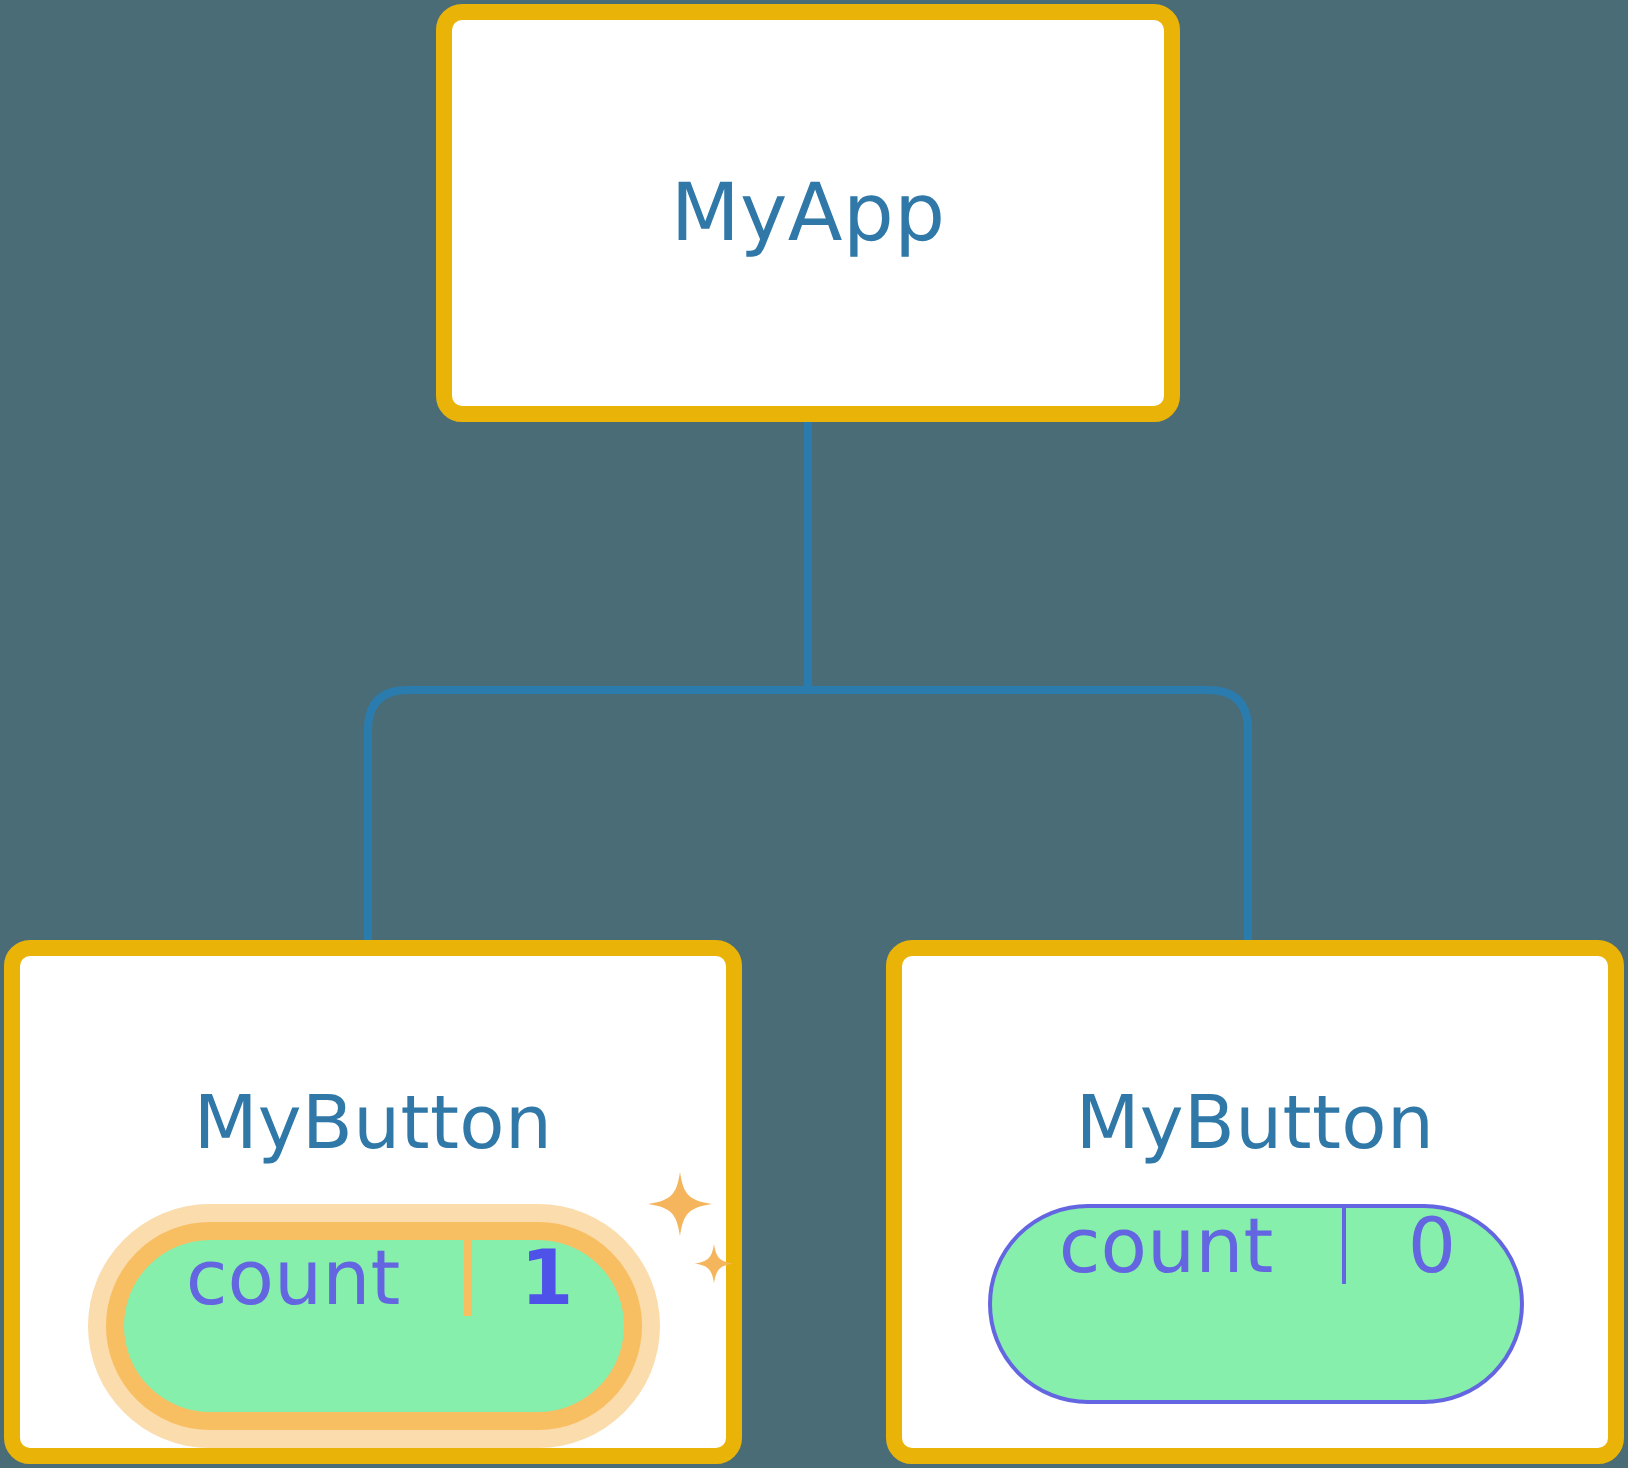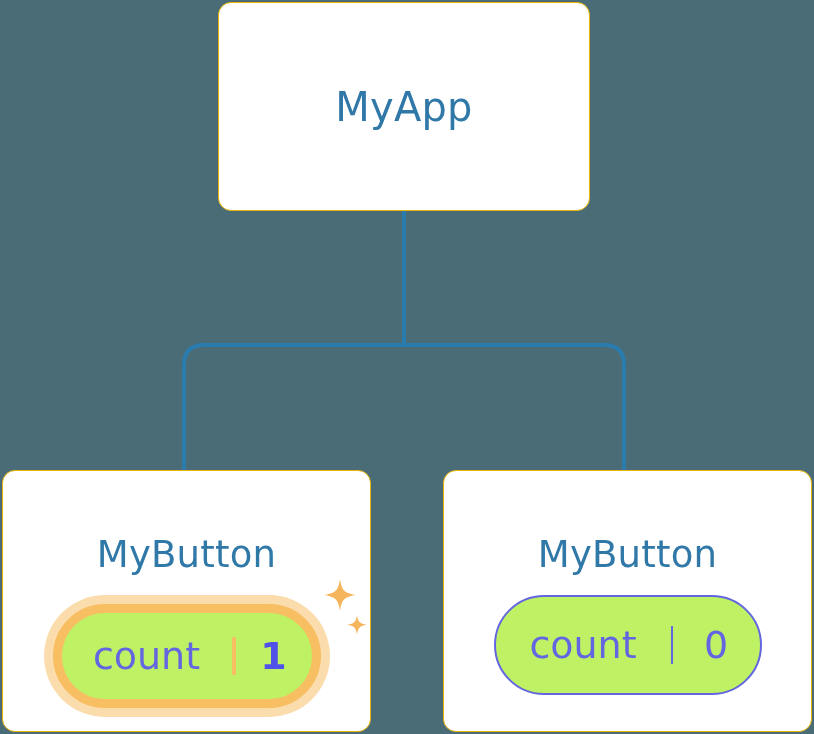--- a/index.html
+++ b/index.html
@@ -31,21 +31,21 @@
     top: 0;
     width: 814px;
     height: 734px;
     pointer-events: none;
   }
 
   
   .card {
     position: absolute;
     background: #ffffff;
-    border: 1px solid #eab308;
+    border: 8px solid #eab308;
     border-radius: 13px;
     box-sizing: border-box;
     display: flex;
     flex-direction: column;
     align-items: center;
   }
 
   .card-root {
     left: 218px;
     top: 2px;
@@ -87,24 +87,24 @@
   .pill-wrap {
     position: relative;
     margin-top: 22px;
     display: flex;
     align-items: center;
     justify-content: center;
   }
 
   .pill {
     display: flex;
-    align-items: center;
+    align-items: flex-start;
     box-sizing: border-box;
     border-radius: 999px;
-    background: #bef264;
+    background: #86efac;
   }
 
   
   .pill-plain {
     border: 2px solid #6366e0;
     width: 268px;
     height: 100px;
   }
 
   .pill-plain .pill-label,

